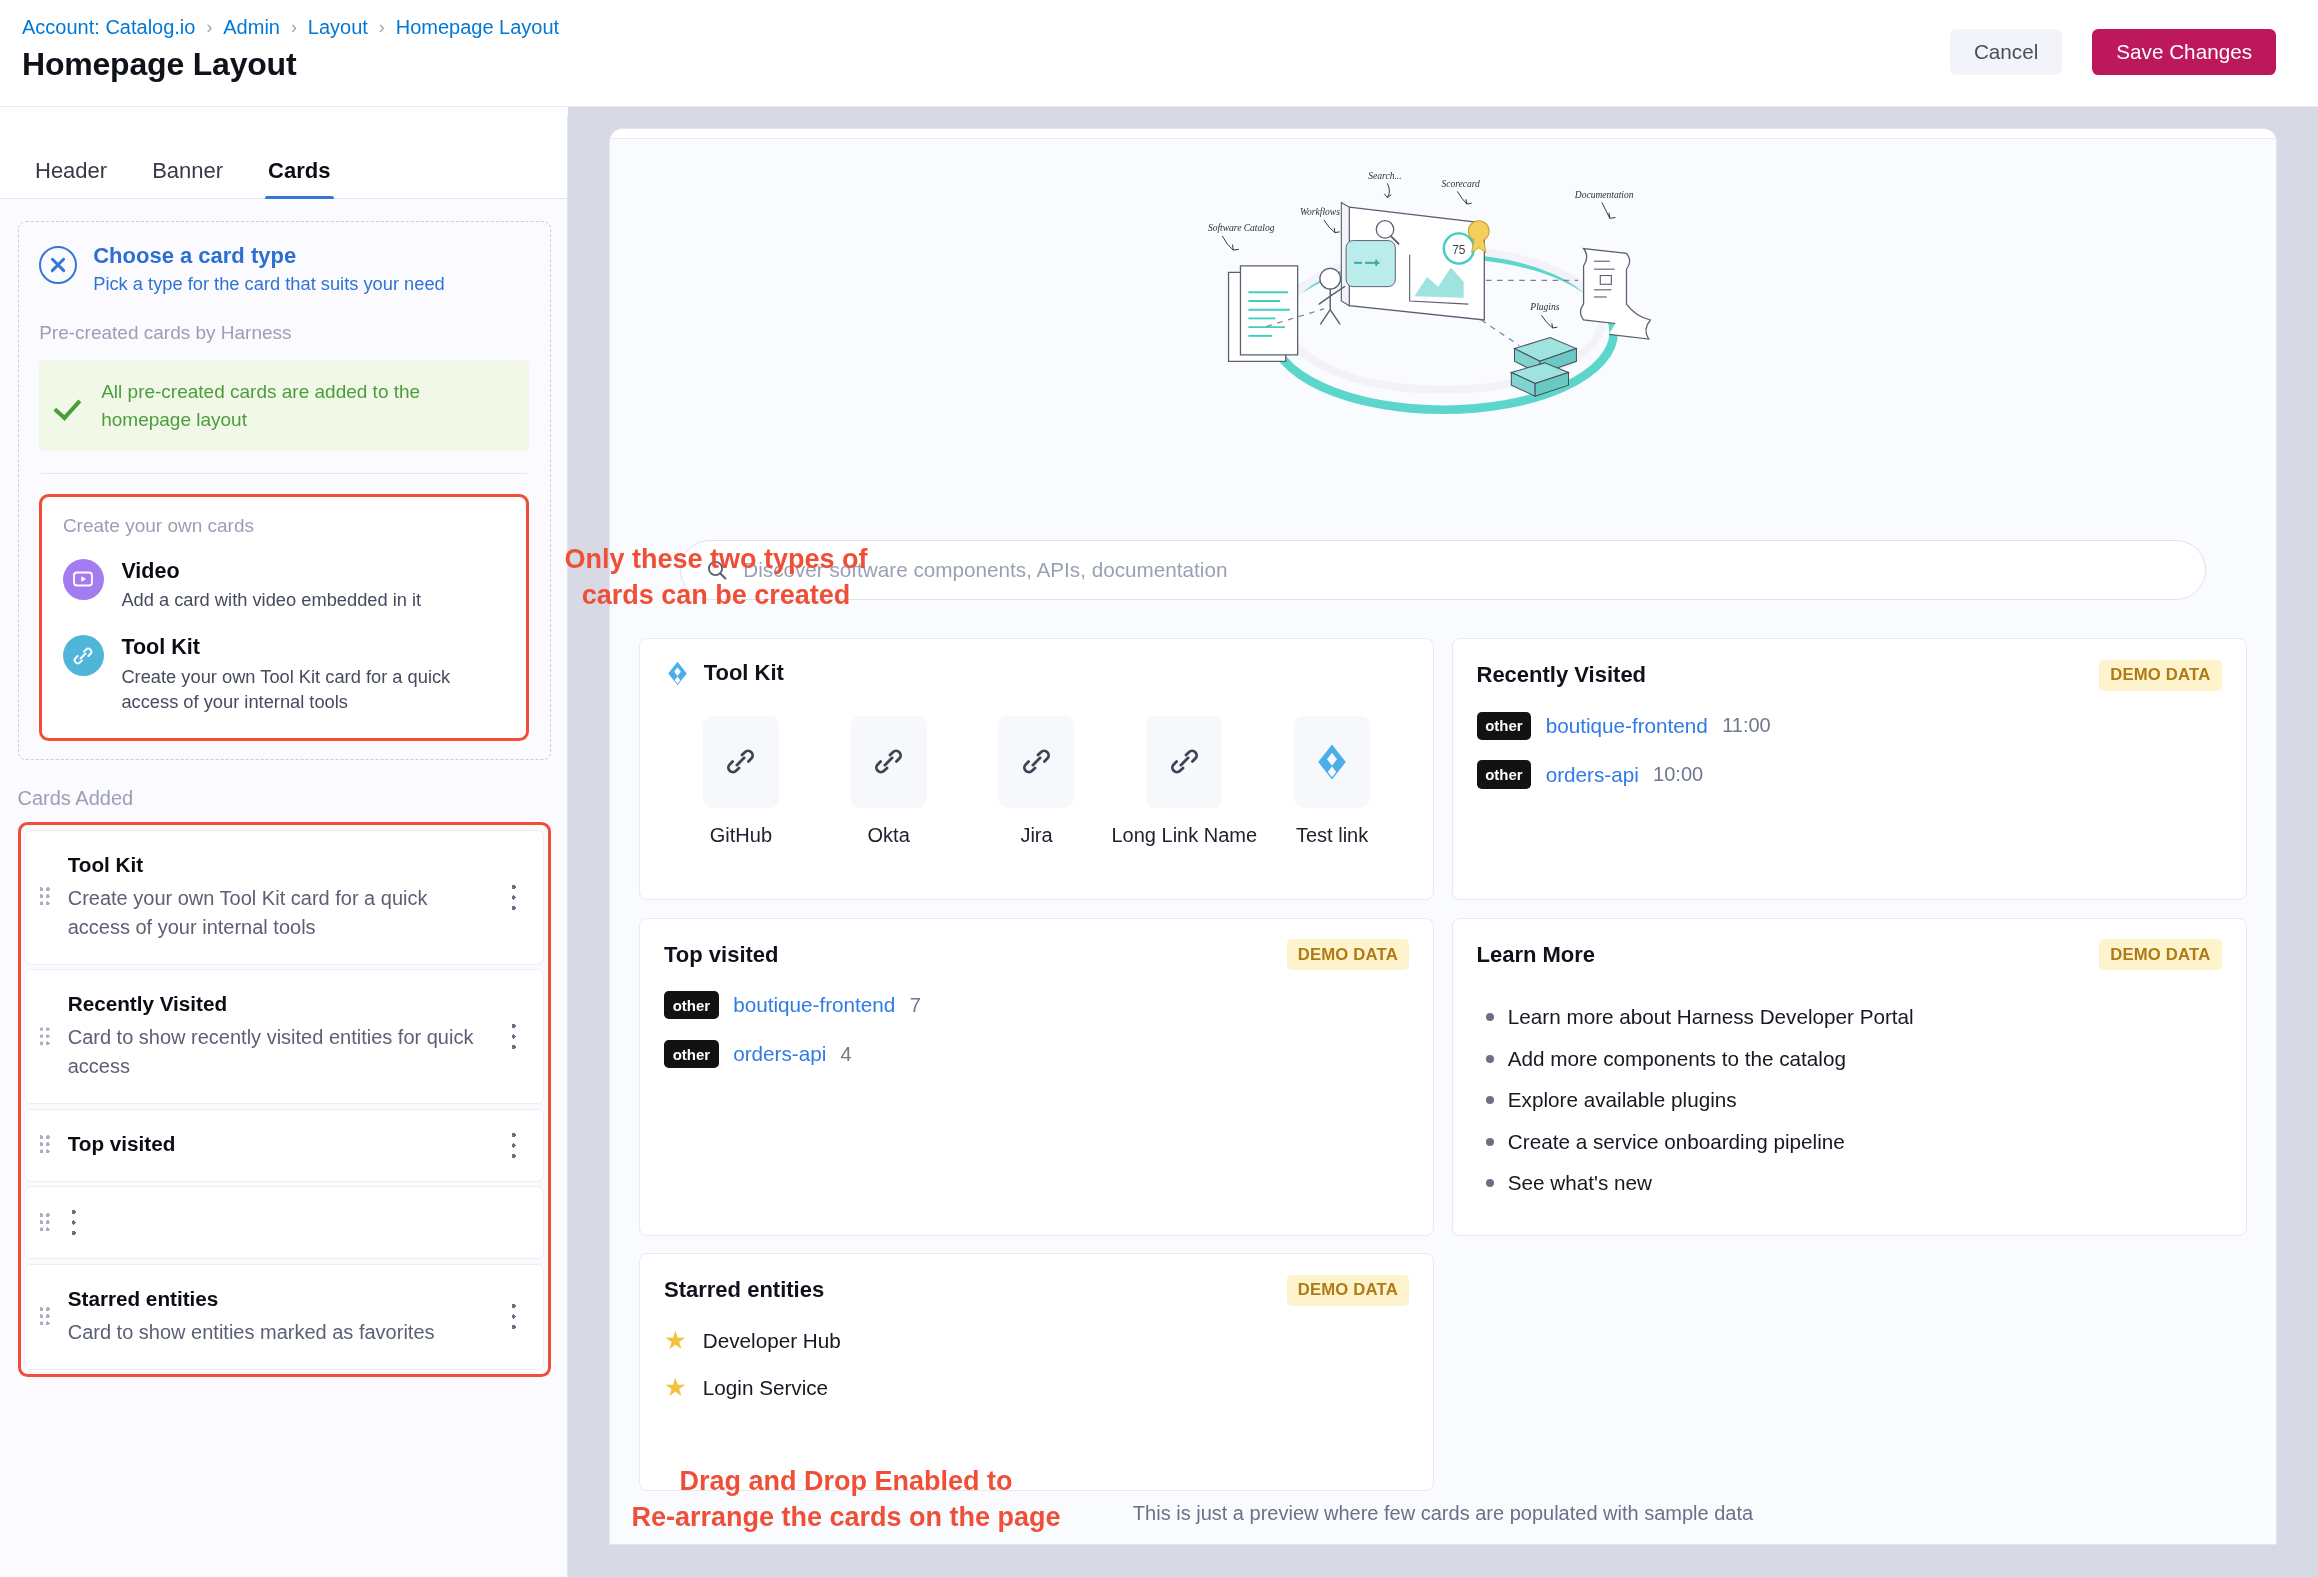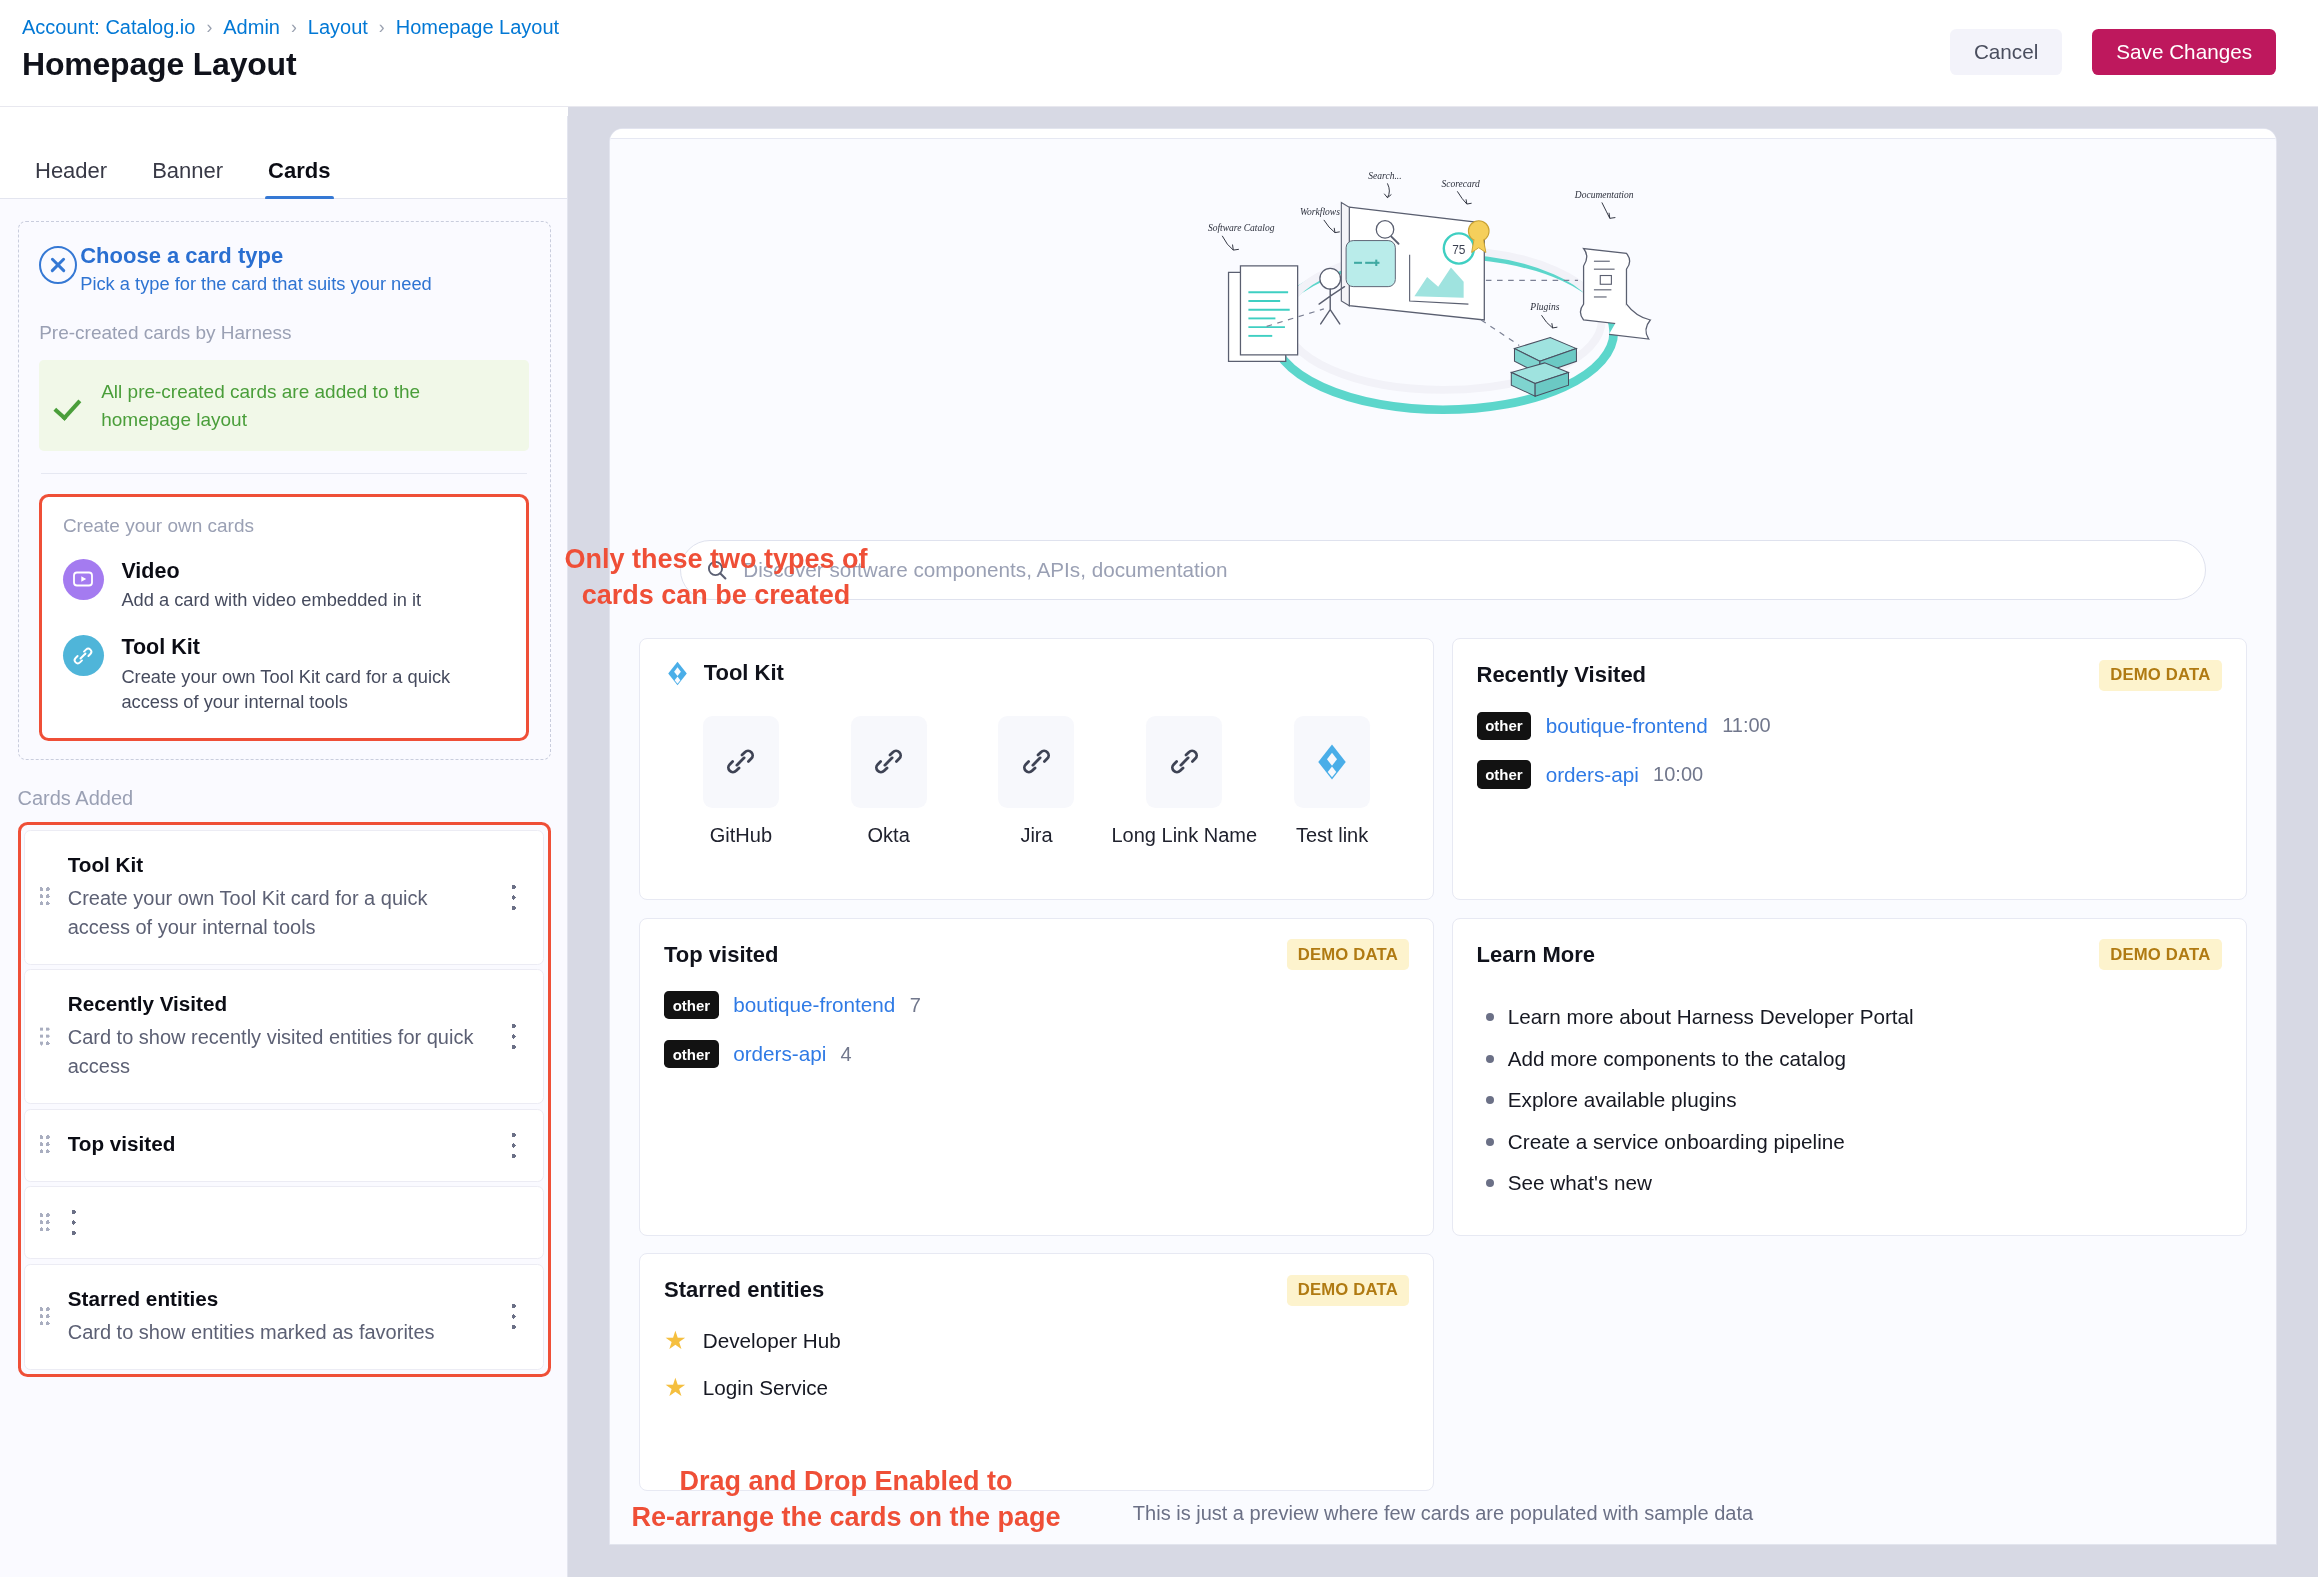--- a/index.html
+++ b/index.html
@@ -63,21 +63,21 @@
   }
   #left-body {
     position: absolute; left: 0; top: 83px; width: 568px; bottom: 0;
     background: #fafaff; padding: 22px 17.5px 0 17.5px;
   }
 
   #chooser {
     border: 1.6px dashed #c9cddd; border-radius: 8px;
     padding: 20.7px 20.7px 17.5px 20.7px; background: #fafaff;
   }
-  #chooser-head { display: flex; align-items: flex-start; gap: 3px; }
+  #chooser-head { display: flex; align-items: flex-start; gap: 16px; }
   .circle-x {
     flex: 0 0 auto; width: 38px; height: 38px; border-radius: 50%;
     border: 2.4px solid #3578d4; position: relative; margin-top: 3.2px;
   }
   .circle-x::before, .circle-x::after {
     content: ""; position: absolute; left: 50%; top: 50%;
     width: 19px; height: 3.2px; background: #3578d4; border-radius: 1.6px;
   }
   .circle-x::before { transform: translate(-50%,-50%) rotate(45deg); }
   .circle-x::after  { transform: translate(-50%,-50%) rotate(-45deg); }

